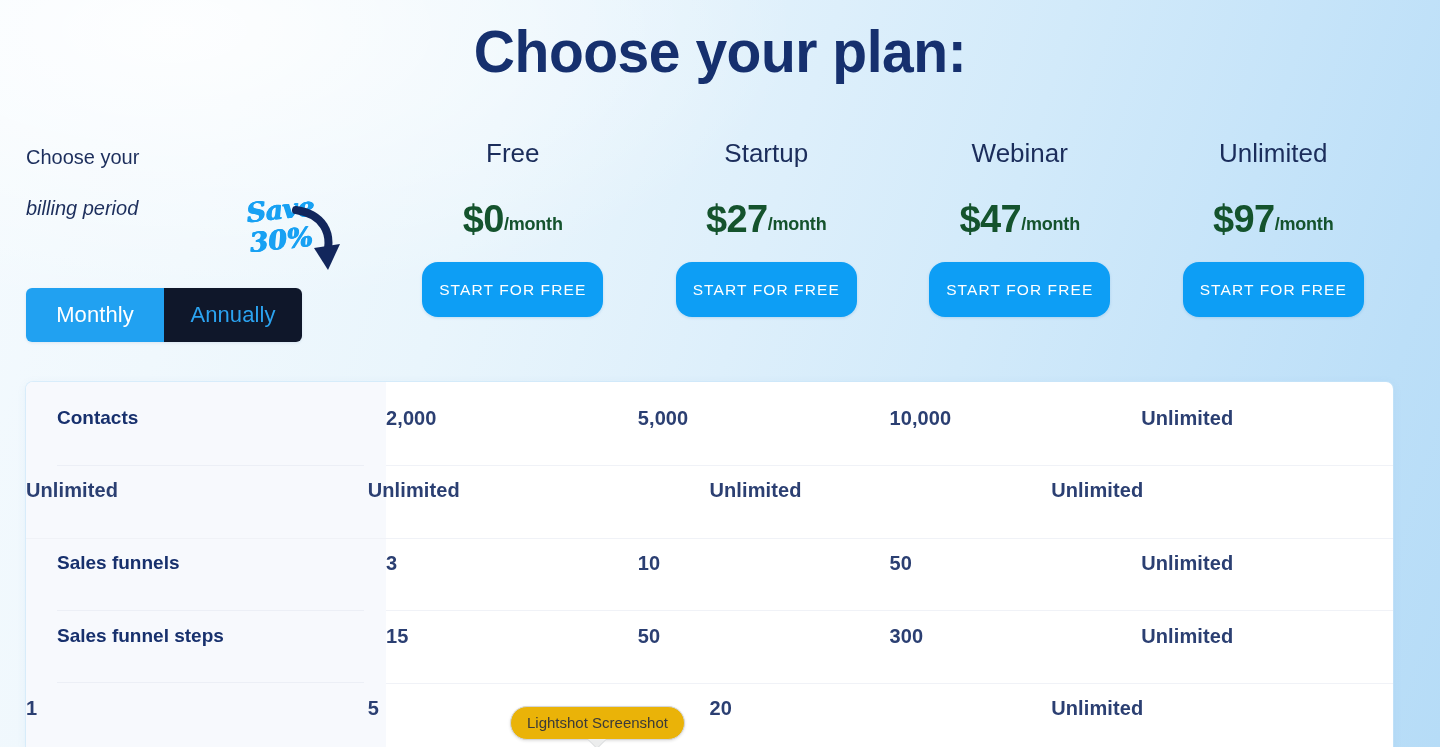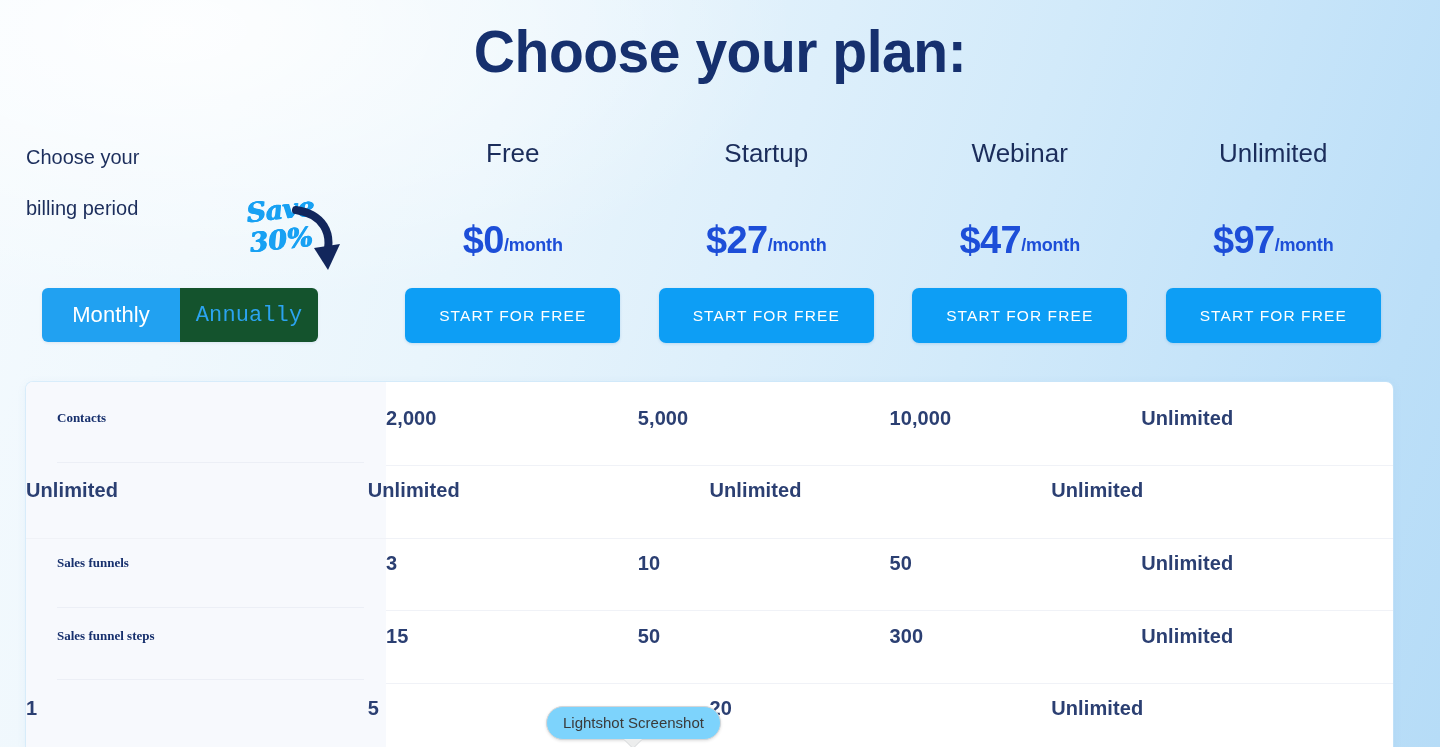--- a/index.html
+++ b/index.html
@@ -80,21 +80,21 @@
     top: 0;
     width: 340px;
   }
   .billing-label {
     font-size: 20px;
     line-height: 51px;
     color: #1c2e5c;
     font-weight: 400;
     letter-spacing: 0px;
   }
-  .billing-label .l2 { display: block; }
+  .billing-label .l2 { display: block; font-style: italic; }
 
   .save-badge {
     position: absolute;
     left: 196px;
     top: 58px;
     width: 130px;
     height: 100px;
     pointer-events: none;
   }
   .save-text {
@@ -115,21 +115,21 @@
   }
   .save-text .l2 { display: block; letter-spacing: 0px; }
   .save-arrow {
     position: absolute;
     left: 56px;
     top: 14px;
   }
 
   .toggle {
     position: absolute;
-    left: 16px;
+    left: 0;
     top: 156px;
     display: flex;
     width: 276px;
     height: 54px;
     border-radius: 6px;
     overflow: hidden;
     box-shadow: 0 1px 3px rgba(30,70,130,0.10);
   }
   .toggle-opt {
     flex: 1;
@@ -139,23 +139,22 @@
     font-size: 22px;
     letter-spacing: 0.1px;
     cursor: pointer;
     user-select: none;
   }
   .toggle-opt.active {
     background: #21a1f1;
     color: #ffffff;
   }
   .toggle-opt.inactive {
-    background: #14532d;
+    background: #0f172a;
     color: #2ba3f0;
-    font-family: Liberation Mono, monospace;
   }
 
   
   .plans {
     position: absolute;
     left: 386px;
     top: 0;
     width: 1014px;
     display: flex;
   }
@@ -165,43 +164,43 @@
   }
   .plan-name {
     font-size: 26px;
     line-height: 42px;
     color: #1b2d5b;
     font-weight: 400;
     font-family: "Liberation Sans Narrow", "Liberation Sans", sans-serif;
     letter-spacing: 0px;
   }
   .plan-price {
-    margin-top: 42px;
+    margin-top: 16px;
     height: 46px;
-    color: #1d4ed8;
+    color: #14532d;
     font-weight: 700;
     font-size: 38px;
-    line-height: 49px;
+    line-height: 58px;
     letter-spacing: -0.6px;
     white-space: nowrap;
   }
   .plan-price .per {
     font-size: 18px;
     font-weight: 700;
     letter-spacing: -0.2px;
     position: relative;
     top: -2px;
   }
   .plan-cta {
     margin: 26px auto 0 auto;
     display: block;
-    width: 215px;
+    width: 181px;
     height: 55px;
     border: 0;
-    border-radius: 7px;
+    border-radius: 16px;
     background: #0d9ef5;
     color: #ffffff;
     font-size: 15.5px;
     font-weight: 400;
     letter-spacing: 1.1px;
     font-family: "Liberation Sans", sans-serif;
     cursor: pointer;
     box-shadow: 0 1px 3px rgba(13,110,190,0.18);
   }
 
@@ -229,25 +228,24 @@
     display: flex;
     height: 72.6px;
     align-items: center;
   }
   .tlabel {
     position: relative;
     width: 360px;
     flex: 0 0 360px;
     padding-left: 31px;
     box-sizing: border-box;
-    font-size: 13px;
+    font-size: 19px;
     font-weight: 700;
     color: #17306d;
     letter-spacing: 0px;
-    font-family: Liberation Serif, serif;
   }
   .trow:not(:last-child) .tlabel::after {
     content: "";
     position: absolute;
     left: 31px;
     right: 22px;
     bottom: -36.3px;
     height: 1px;
     background: #eceff6;
   }
@@ -275,30 +273,29 @@
     height: 1px;
     background: #f0f2f7;
   }
 
   
   .tooltip {
     position: absolute;
     left: 510px;
     top: 706px;
     z-index: 40;
-    background: #7dd3fc;
+    background: #eab308;
     border: 1px solid #d4d6d8;
     border-radius: 17px;
     padding: 7px 16px 8px 16px;
     font-size: 15px;
     color: #3a3a3a;
     font-family: "Liberation Sans", sans-serif;
     box-shadow: 0 1px 3px rgba(0,0,0,0.12);
     white-space: nowrap;
-    margin-left: 36px;
   }
   .tooltip::after {
     content: "";
     position: absolute;
     left: 50%;
     margin-left: -9px;
     bottom: -9px;
     width: 0;
     height: 0;
     border-left: 9px solid transparent;

